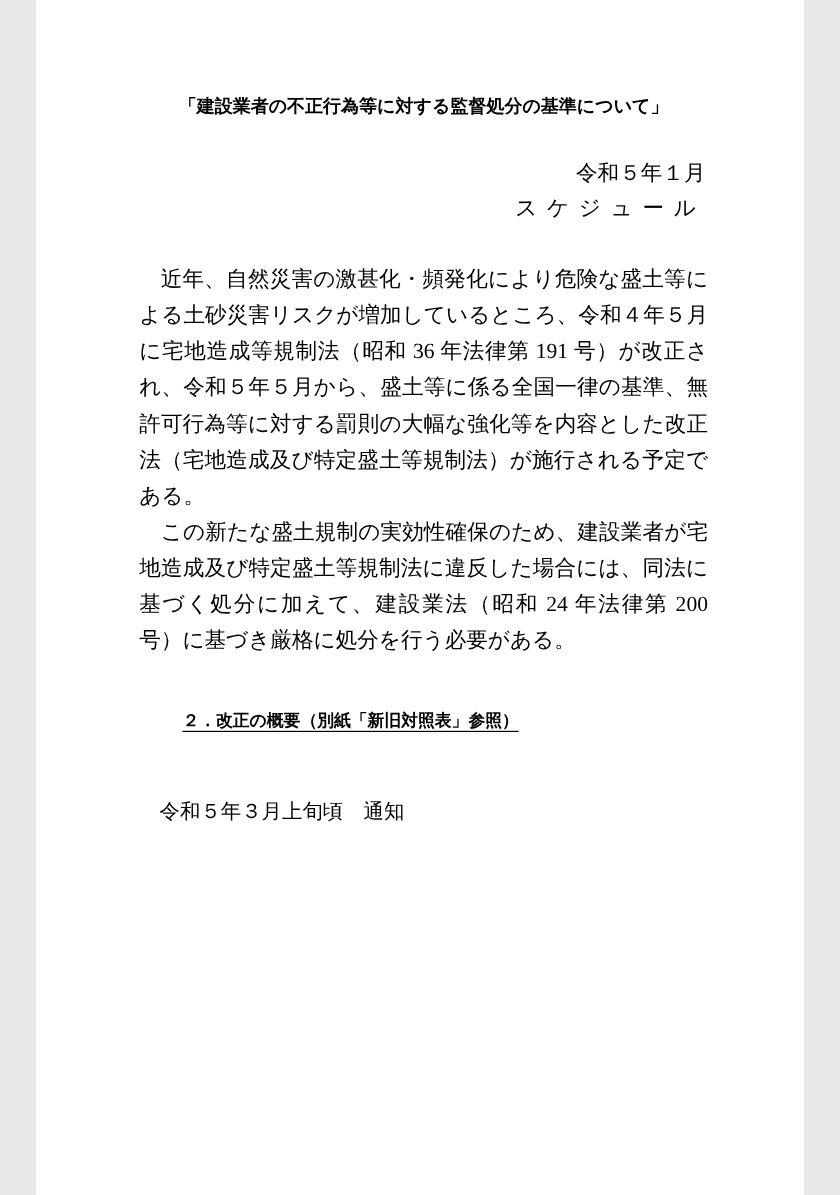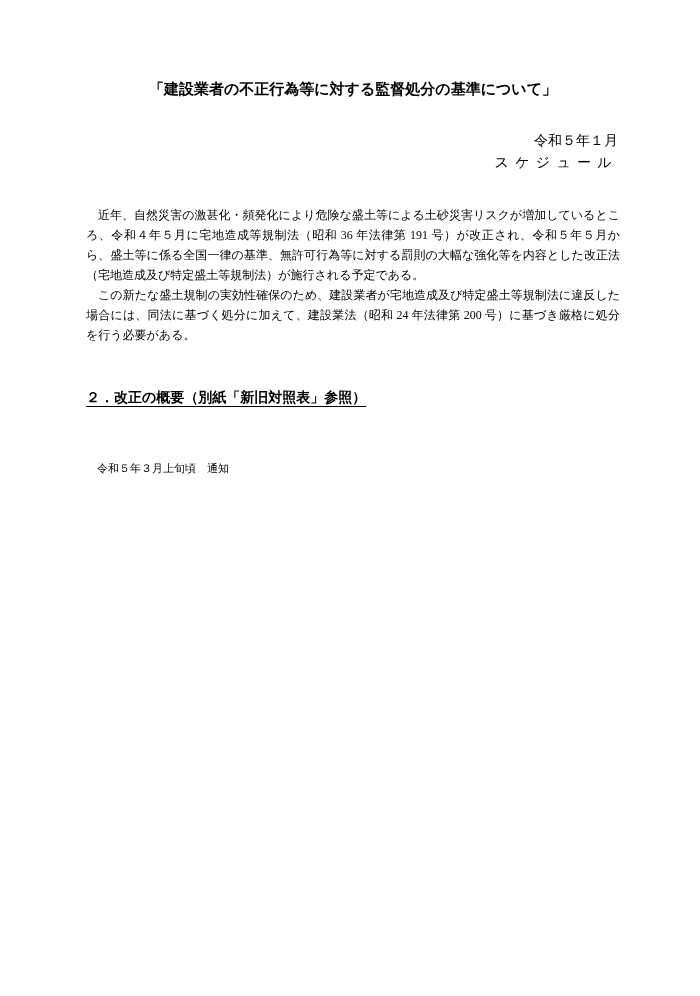--- a/index.html
+++ b/index.html
@@ -1,68 +1,68 @@
 <!DOCTYPE html>
 <html><head>
 <meta charset="utf-8">
 <style>
   * { margin: 0; padding: 0; box-sizing: border-box; }
   html, body { background: #e8e8e8; }
   .page {
     position: relative;
-    width: 700px;
+    width: 640px;
     height: 996px;
     margin: 0 auto;
     background: #ffffff;
     font-family: "Liberation Serif", "DejaVu Serif", serif;
     color: #000000;
     overflow: hidden;
   }
   .content {
     padding: 76px 80px 0 86px;
   }
   .title-block {
     text-align: center;
     font-weight: bold;
     font-size: 15px;
     line-height: 1.85;
     margin-bottom: 26px;
   }
   .meta-block {
     text-align: right;
-    font-size: 14px;
+    font-size: 18px;
     line-height: 1.6;
     padding-right: 2px;
     margin-bottom: 30px;
   }
   .org-line {
     letter-spacing: 0.45em;
   }
   .section { margin-bottom: 0; }
   .section-heading {
     font-size: 14px;
     font-weight: bold;
     margin-bottom: 8px;
   }
   .section-heading > span {
     text-decoration: underline;
     text-underline-offset: 4px;
   }
   .body-text {
-    font-size: 12px;
+    font-size: 18px;
     line-height: 1.67;
     text-align: justify;
   }
   .body-text p {
     text-indent: 1em;
   }
   .section-1 { margin-bottom: 44px; }
-  .section-2 { margin-bottom: 52px; }
+  .section-2 { margin-bottom: 52px; margin-left: 36px; }
   .schedule-line {
-    font-size: 11px;
+    font-size: 17px;
     line-height: 1.8;
     padding-left: 1em;
   }
 </style>
 </head>
 <body>
 
 <div class="page">
   <div class="content">
 

